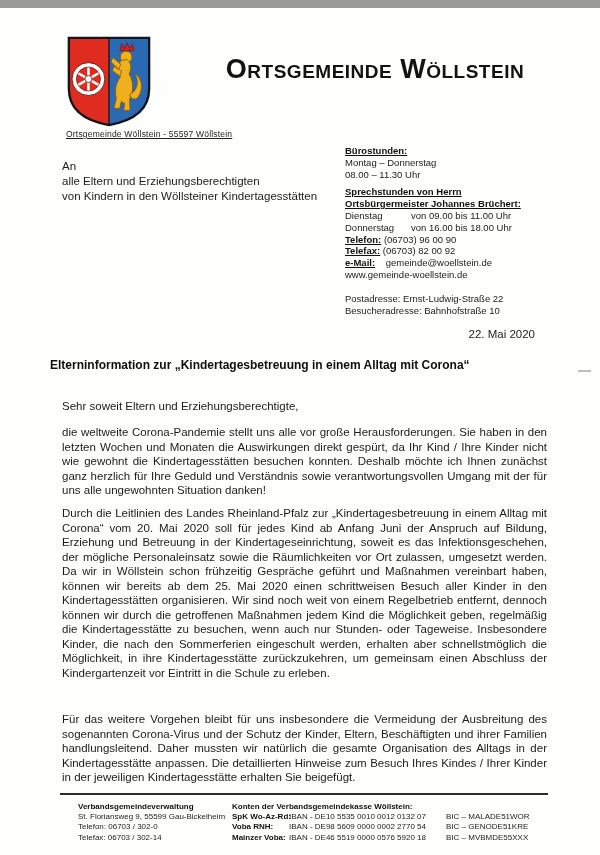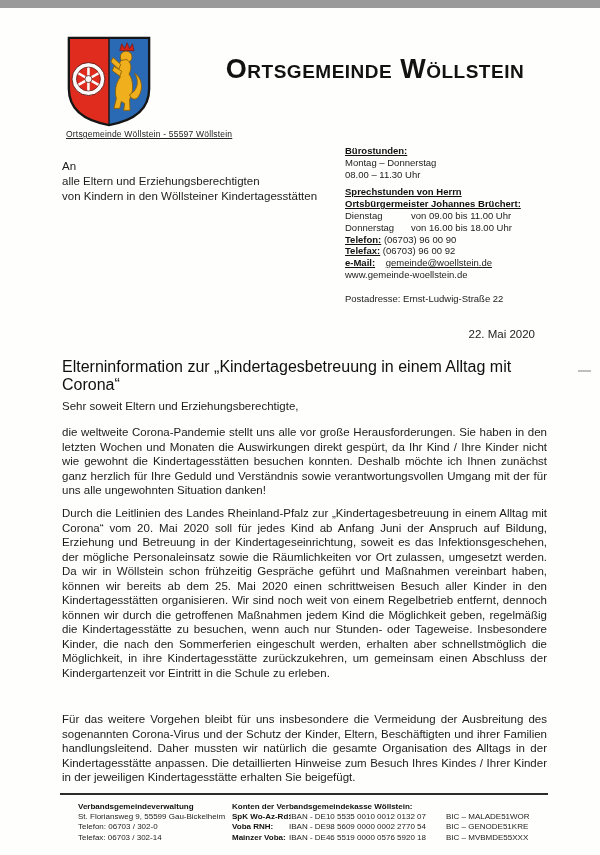--- a/index.html
+++ b/index.html
@@ -21,26 +21,26 @@
   }
   
   .recipient{position:absolute;left:62px;top:151px;font-size:11.5px;line-height:15px;color:#1c1c1c;}
   
   .info-col{position:absolute;left:345px;top:137px;width:215px;font-size:9.5px;line-height:11.8px;color:#1c1c1c;}
   .info-col .hd{font-weight:bold;text-decoration:underline;color:#111;}
   .gap6{height:6px;}
   .gap12{height:12px;}
   .sched-row .d{display:inline-block;width:66px;}
   .lbl{font-weight:bold;text-decoration:underline;color:#111;}
-  .ul{text-decoration:underline;}
+  .ul{}
   .email-line .ul{margin-left:8px;}
   
   .date{position:absolute;left:345px;top:320px;width:190px;text-align:right;font-size:11.5px;color:#1c1c1c;}
   
-  .subject{position:absolute;left:62px;top:350px;width:486px;font-size:16px;font-weight:normal;color:#0f0f0f;}
+  .subject{position:absolute;left:50px;top:350px;width:486px;font-size:12px;font-weight:bold;color:#0f0f0f;}
   .salutation{position:absolute;left:62px;top:392px;font-size:11.5px;color:#1c1c1c;}
   .para{position:absolute;left:62px;width:485px;font-size:11.5px;line-height:14.55px;text-align:justify;color:#1c1c1c;}
   .p1{top:417px;}
   .p2{top:498px;}
   .p3{top:704px;}
   .fold-mark{position:absolute;left:578px;top:362px;width:13px;height:2px;background:#8a8a8a;opacity:.55;}
   
   .footer-rule{position:absolute;left:60px;top:785px;width:488px;height:2px;background:#2c2c2c;}
   .foot{position:absolute;font-size:8px;line-height:10.2px;color:#222;}
   .foot .b{font-weight:bold;color:#111;}
@@ -115,29 +115,30 @@
     </div>
     <div class="sched-row">
       <span class="d">Donnerstag</span><span>von 16.00 bis 18.00 Uhr</span>
     </div>
     <div>
       <span class="lbl">Telefon:</span>
       <span>(06703) 96 00 90</span>
     </div>
     <div>
       <span class="lbl">Telefax:</span>
-      <span>(06703) 96 00 92</span>
+      <span>(06703) 82 00 92</span>
     </div>
     <div class="email-line">
       <span class="lbl">e-Mail:</span>
       <span class="ul">gemeinde@woellstein.de</span>
     </div>
     <div>www.gemeinde-woellstein.de</div>
     <div class="gap12"></div>
     <div>Postadresse: Ernst-Ludwig-Straße 22</div>
+    <div>Besucheradresse: Bahnhofstraße 10</div>
   </div>
 
   <div class="date">22. Mai 2020</div>
 
   <div class="fold-mark"></div>
 
   <div class="subject">Elterninformation zur „Kindertagesbetreuung in einem Alltag mit Corona“</div>
 
   <div class="salutation">Sehr soweit Eltern und Erziehungsberechtigte,</div>
 

